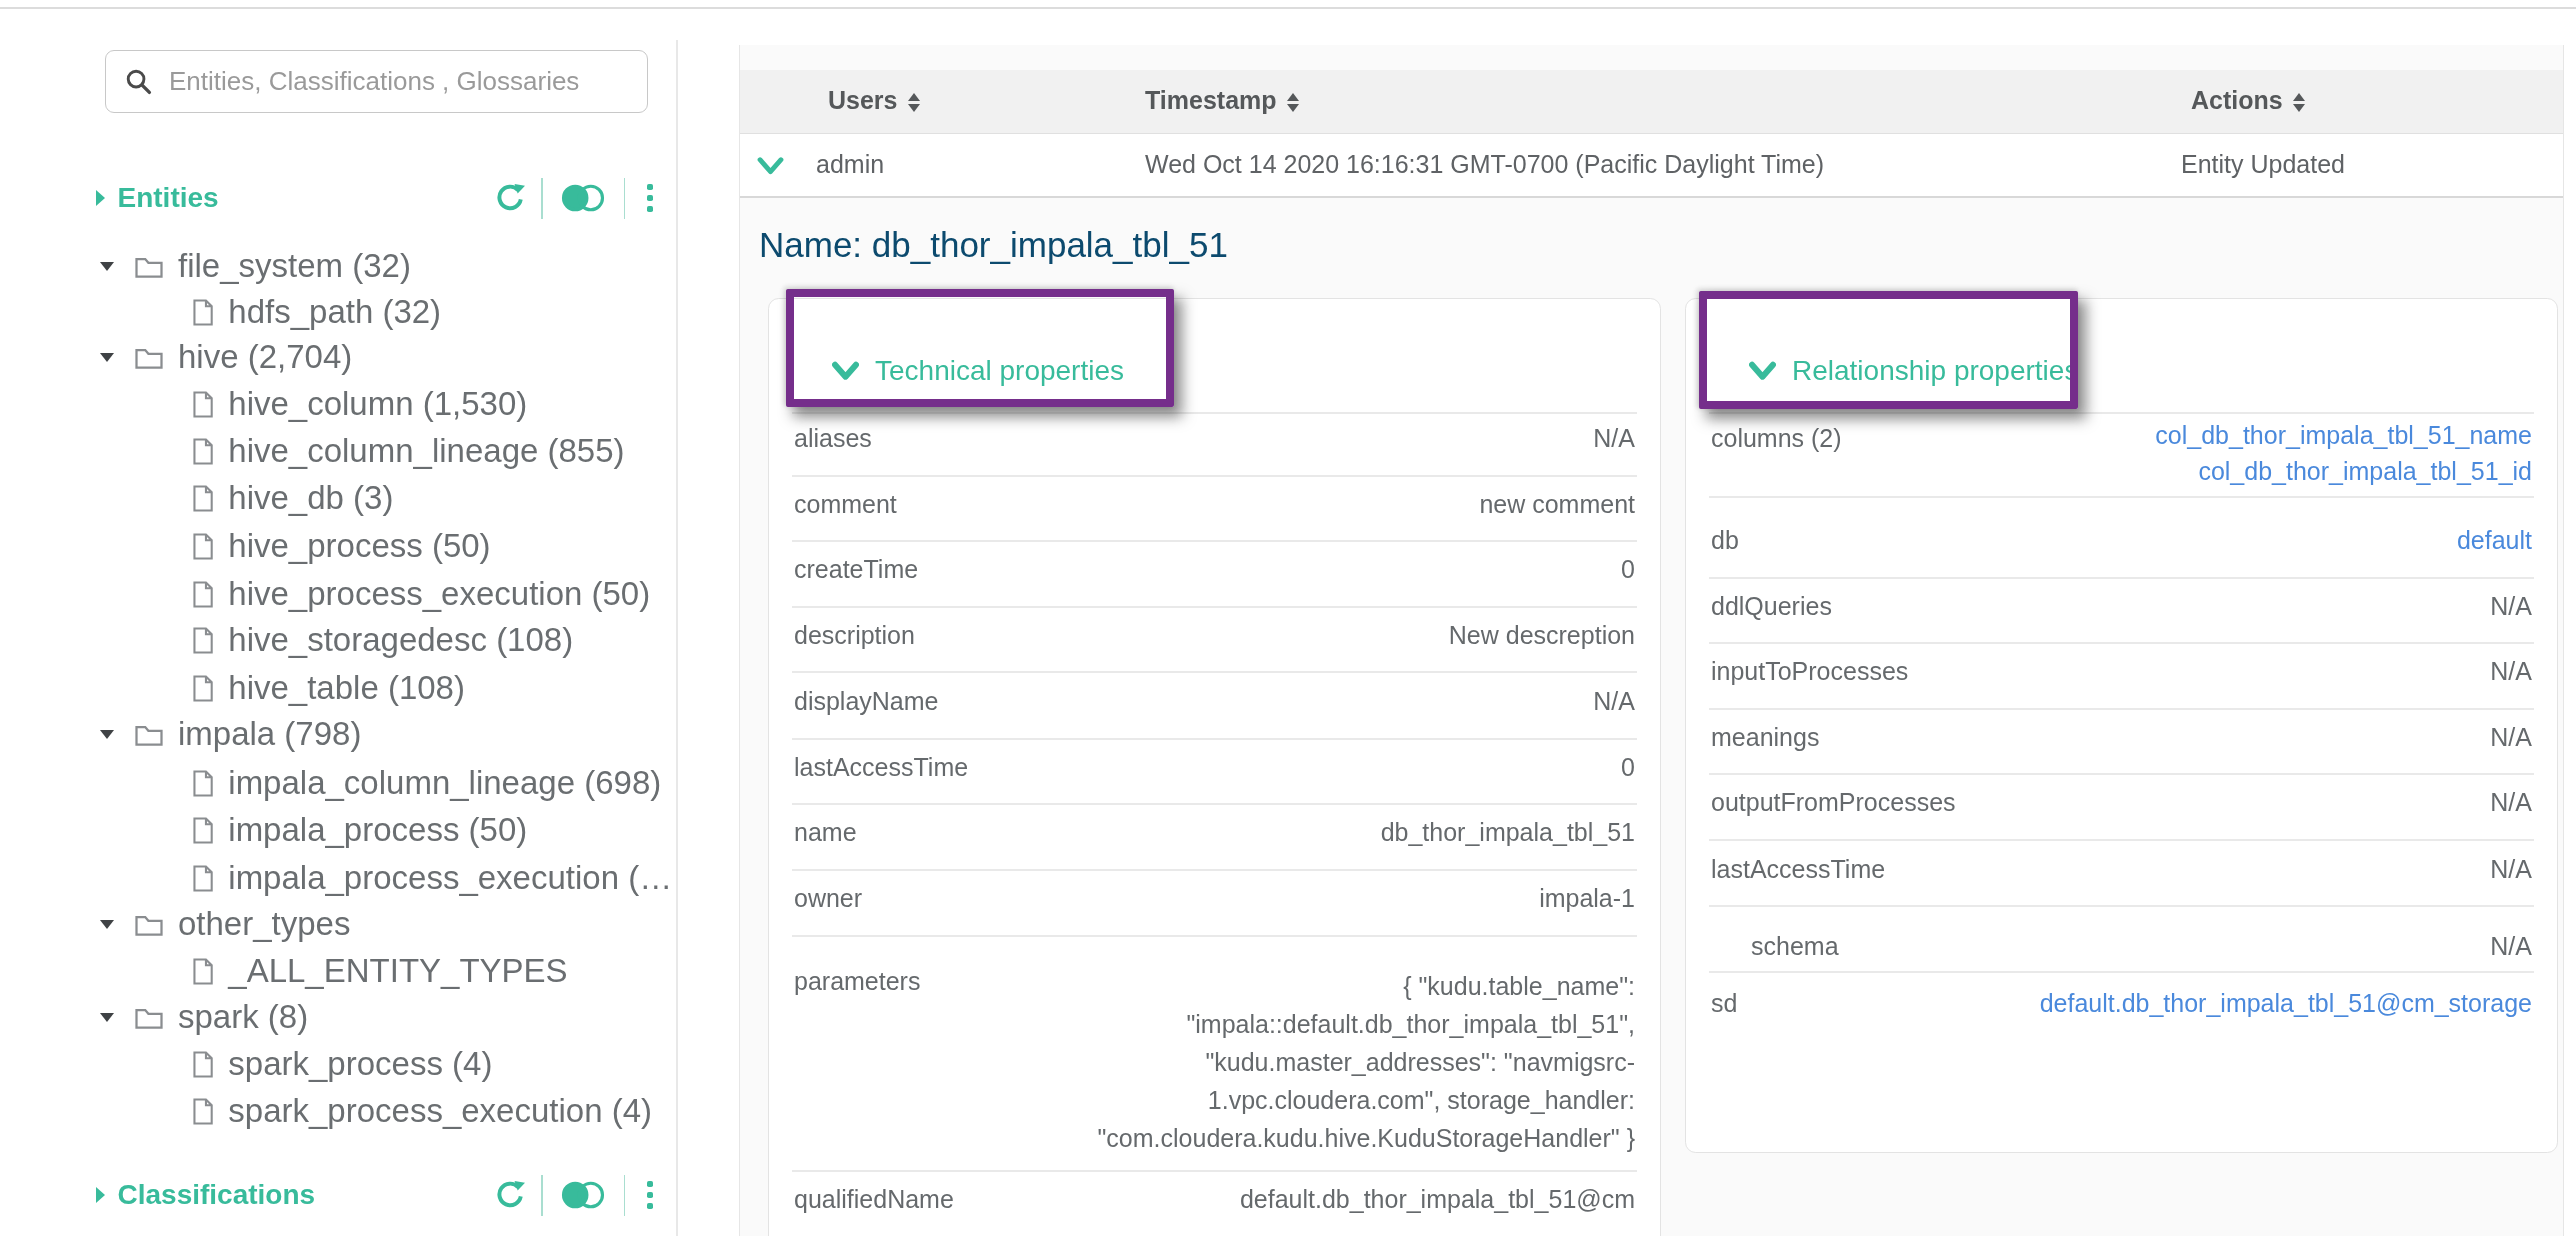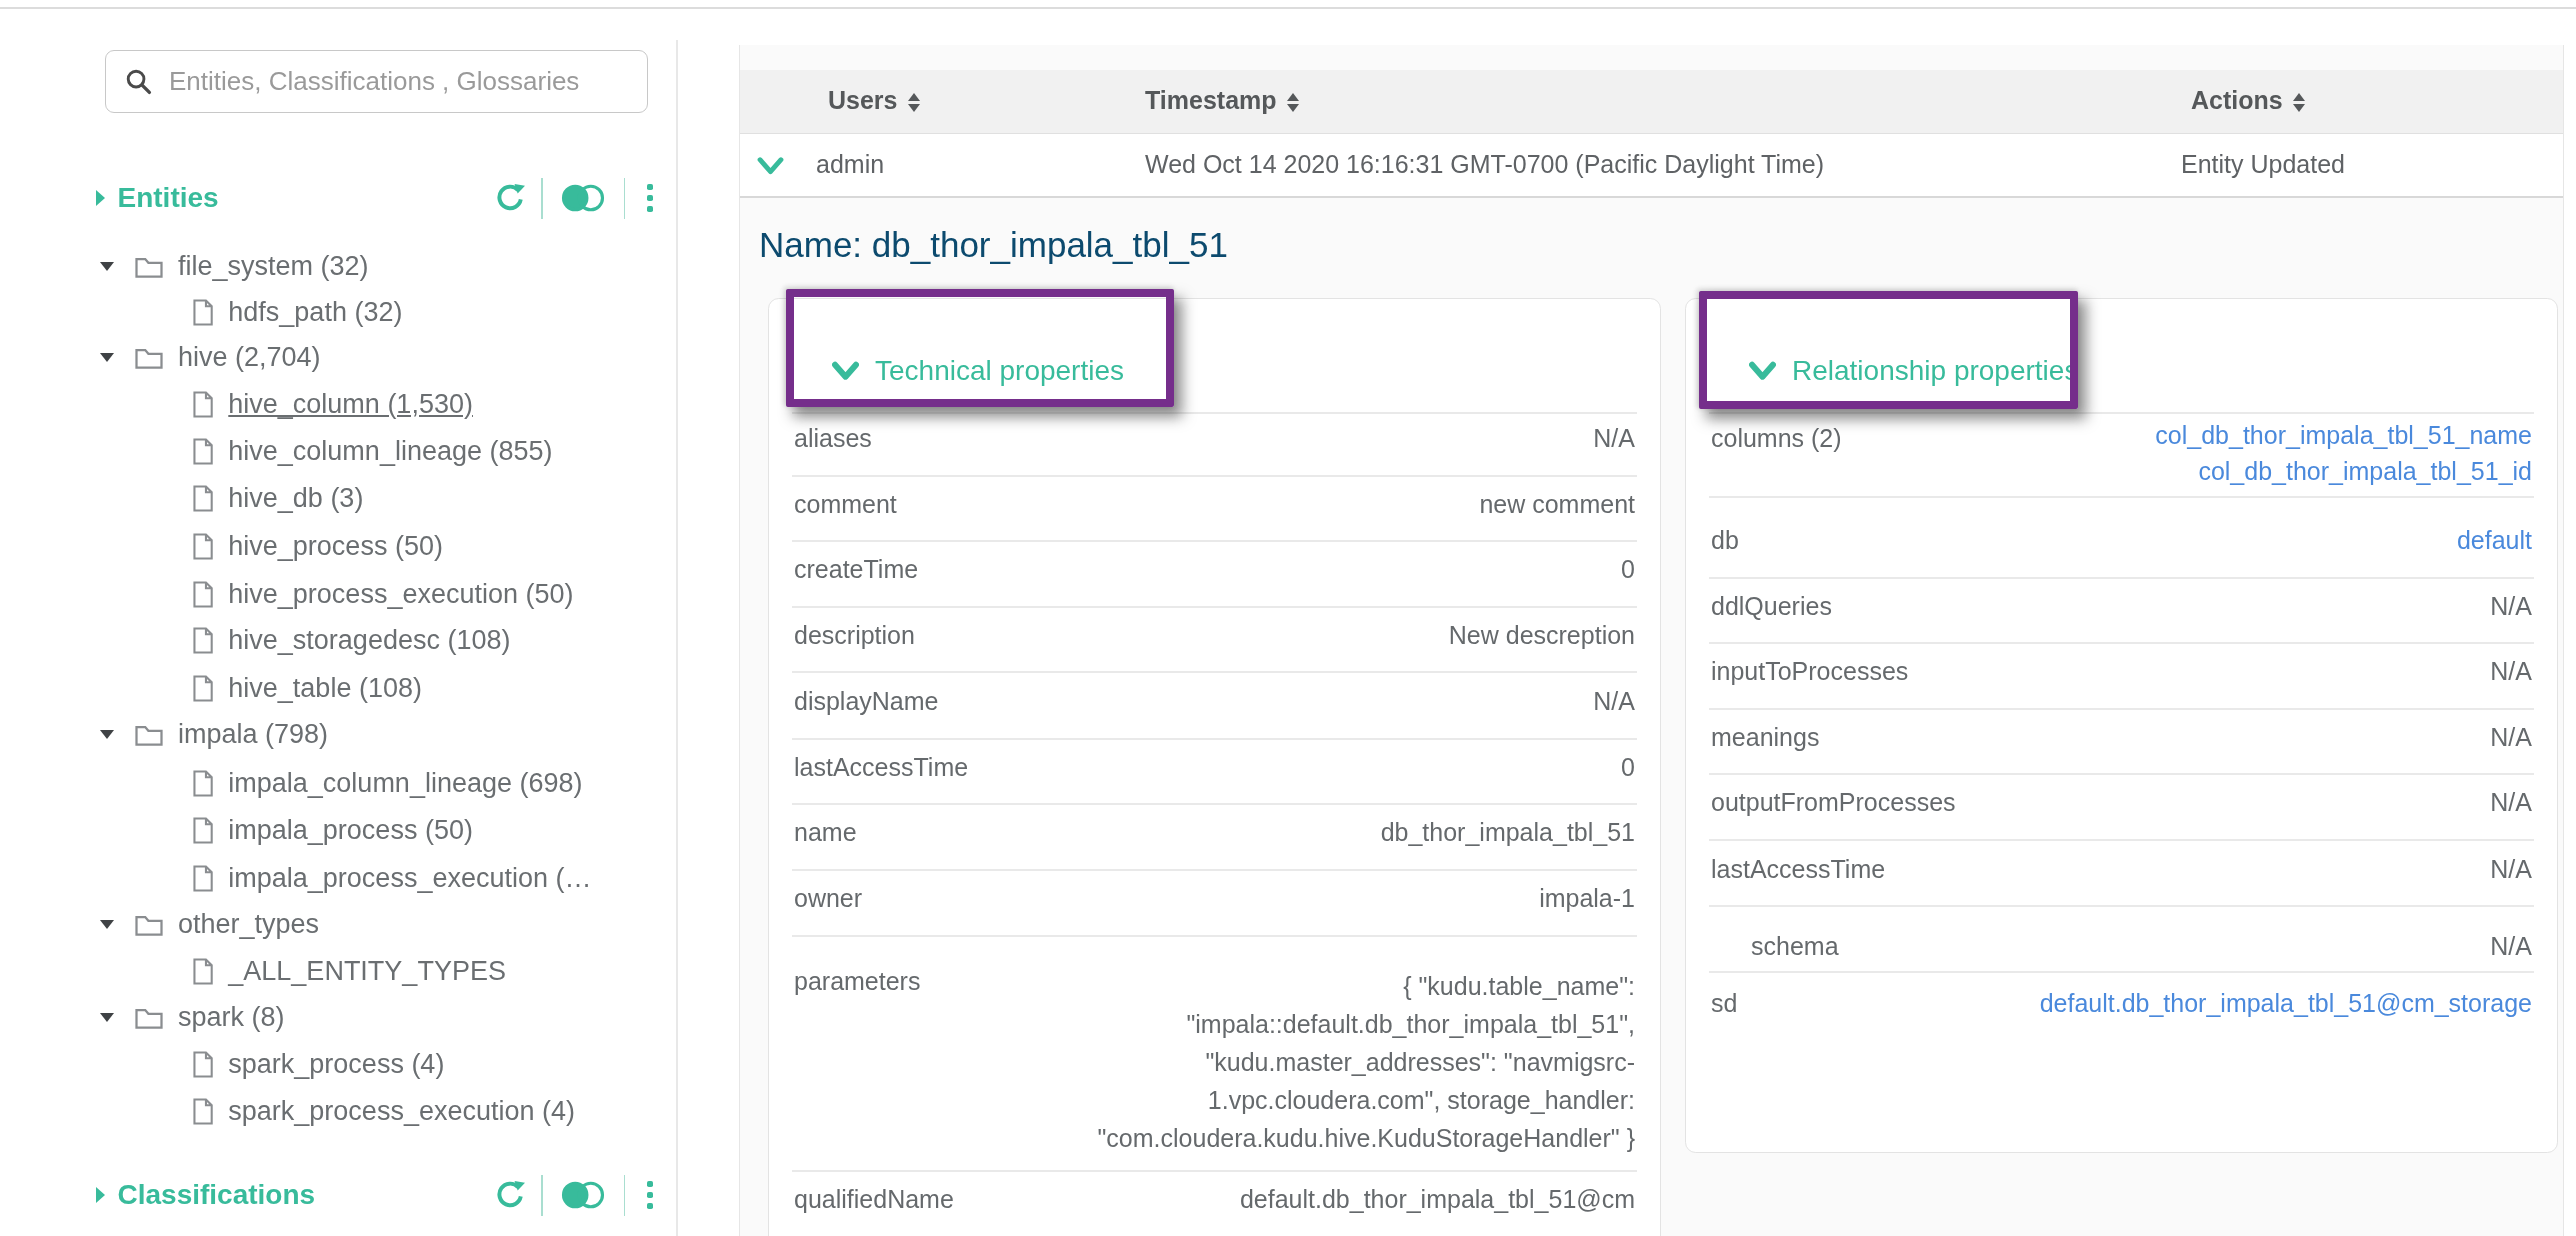--- a/index.html
+++ b/index.html
@@ -30,21 +30,21 @@
   .tri-right { width:0; height:0; border-top:8px solid transparent; border-bottom:8px solid transparent;
                border-left:9.8px solid #38bb9b; margin-right:12.5px; }
   .sec-title { font-size:28px; font-weight:bold; color:#38bb9b; }
 
   .icon-cluster { position:absolute; left:493px; display:flex; align-items:center; height:54px; }
   .vdiv { width:1.8px; height:41px; background:#a9ded0; margin:0 14.3px; }
   .kebab { display:flex; flex-direction:column; gap:4.5px; padding:3.6px 7.1px; }
   .kebab i { width:6.3px; height:6.3px; background:#38bb9b; border-radius:1.8px; display:block; }
 
   .tree-row { position:absolute; height:46px; display:flex; align-items:center;
-              font-size:27px; color:#6a6e71; cursor:default; }
+              font-size:33px; color:#6a6e71; cursor:default; }
   .tri-down { width:0; height:0; border-left:7.1px solid transparent; border-right:7.1px solid transparent;
               border-top:9px solid #3f4245; margin-right:19.7px; }
   .tree-row svg { margin-right:14.3px; flex:none; }
 
   
   .main-panel { position:absolute; left:739px; top:45px; width:1825px; height:1192px;
                 background:#fafafa; border-left:1.8px solid #e6e6e6; border-right:1.8px solid #e6e6e6; }
   .ptop1 { position:absolute; left:739px; top:45px; width:764px; height:1.8px; background:#e6e6e6; }
   .ptop2 { position:absolute; left:1608px; top:45px; width:956px; height:1.8px; background:#e6e6e6; }
 
@@ -129,21 +129,21 @@
       </svg>
     <span>hdfs_path (32)</span>
   </div>
   <div class="tree-row" style="left:100px; top:334px;">
     <span class="tri-down"></span>
     <svg width="30" height="25" viewBox="0 0 24 20">
         <path d="M2 4 h7 l2.5 3 H22 v11 H2 z" fill="none" stroke="#8a8d90" stroke-width="1.8"></path>
       </svg>
     <span>hive (2,704)</span>
   </div>
-  <div class="tree-row" style="left:191px; top:381px;text-decoration:underline;">
+  <div class="tree-row" style="left:191px; top:381px;">
     <svg width="23" height="29" viewBox="0 0 20 24">
         <path d="M3 1.5 h10 l5 5 V22.5 H3 z M13 1.5 v5 h5" fill="none" stroke="#8a8d90" stroke-width="1.8"></path>
       </svg>
     <span>hive_column (1,530)</span>
   </div>
   <div class="tree-row" style="left:191px; top:428px;">
     <svg width="23" height="29" viewBox="0 0 20 24">
         <path d="M3 1.5 h10 l5 5 V22.5 H3 z M13 1.5 v5 h5" fill="none" stroke="#8a8d90" stroke-width="1.8"></path>
       </svg>
     <span>hive_column_lineage (855)</span>

